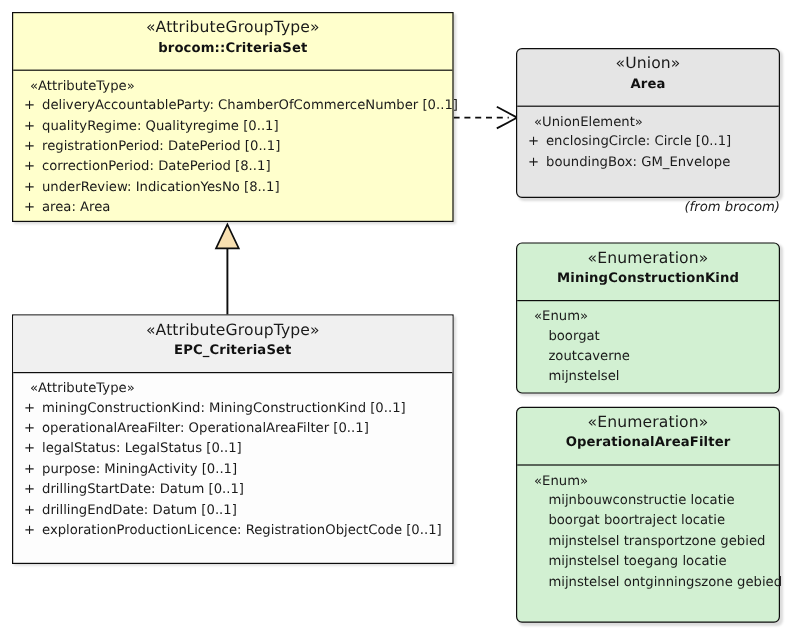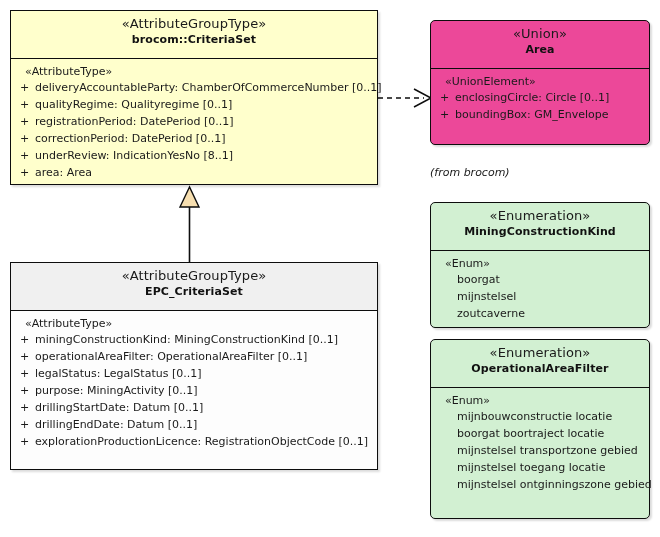--- a/index.html
+++ b/index.html
@@ -103,23 +103,23 @@
     left: 10px; top: 262px;
     width: 368px; height: 208px;
     background: #fdfdfd;
   }
   #box-epc .box-header {
     height: 48px;
     background: #f0f0f0;
   }
 
   #box-area {
-    left: 430px; top: 20px;
+    left: 430px; top: 40px;
     width: 220px; height: 125px;
-    background: #ec4899;
+    background: #e5e5e5;
   }
   #box-area .box-header { height: 48px; }
 
   #box-mining {
     left: 430px; top: 202px;
     width: 220px; height: 126px;
     background: #d2f0d2;
   }
   #box-mining .box-header { height: 48px; border-bottom: 1px solid #0d0d0d; }
 
@@ -129,21 +129,21 @@
     background: #d2f0d2;
   }
   #box-opfilter .box-header { height: 48px; border-bottom: 1px solid #0d0d0d; }
 
   
   .from-note {
     position: absolute;
     left: 430px;
     top: 166px;
     width: 220px;
-    text-align: left;
+    text-align: right;
     font-style: italic;
     font-size: 11px;
     color: #1a1a1a;
   }
 
   
   .connector { position: absolute; }
 
   #generalization { left: 150px; top: 185px; width: 80px; height: 80px; }
   #dependency     { left: 376px; top: 78px;  width: 58px; height: 40px; }
@@ -178,21 +178,21 @@
     <div class="attr-row">
       <span class="attr-vis">+</span>
       <span class="attr-text">qualityRegime: Qualityregime [0..1]</span>
     </div>
     <div class="attr-row">
       <span class="attr-vis">+</span>
       <span class="attr-text">registrationPeriod: DatePeriod [0..1]</span>
     </div>
     <div class="attr-row">
       <span class="attr-vis">+</span>
-      <span class="attr-text">correctionPeriod: DatePeriod [0..1]</span>
+      <span class="attr-text">correctionPeriod: DatePeriod [8..1]</span>
     </div>
     <div class="attr-row">
       <span class="attr-vis">+</span>
       <span class="attr-text">underReview: IndicationYesNo [8..1]</span>
     </div>
     <div class="attr-row">
       <span class="attr-vis">+</span>
       <span class="attr-text">area: Area</span>
     </div>
   </div>
@@ -259,22 +259,22 @@
 <div class="from-note">(from brocom)</div>
 
 <div class="uml-box rounded" id="box-mining">
   <div class="box-header">
     <span class="stereotype">«Enumeration»</span>
     <span class="class-name">MiningConstructionKind</span>
   </div>
   <div class="box-body">
     <span class="group-label">«Enum»</span>
     <div class="enum-row">boorgat</div>
+    <div class="enum-row">zoutcaverne</div>
     <div class="enum-row">mijnstelsel</div>
-    <div class="enum-row">zoutcaverne</div>
   </div>
 </div>
 
 <div class="uml-box rounded" id="box-opfilter">
   <div class="box-header">
     <span class="stereotype">«Enumeration»</span>
     <span class="class-name">OperationalAreaFilter</span>
   </div>
   <div class="box-body">
     <span class="group-label">«Enum»</span>

